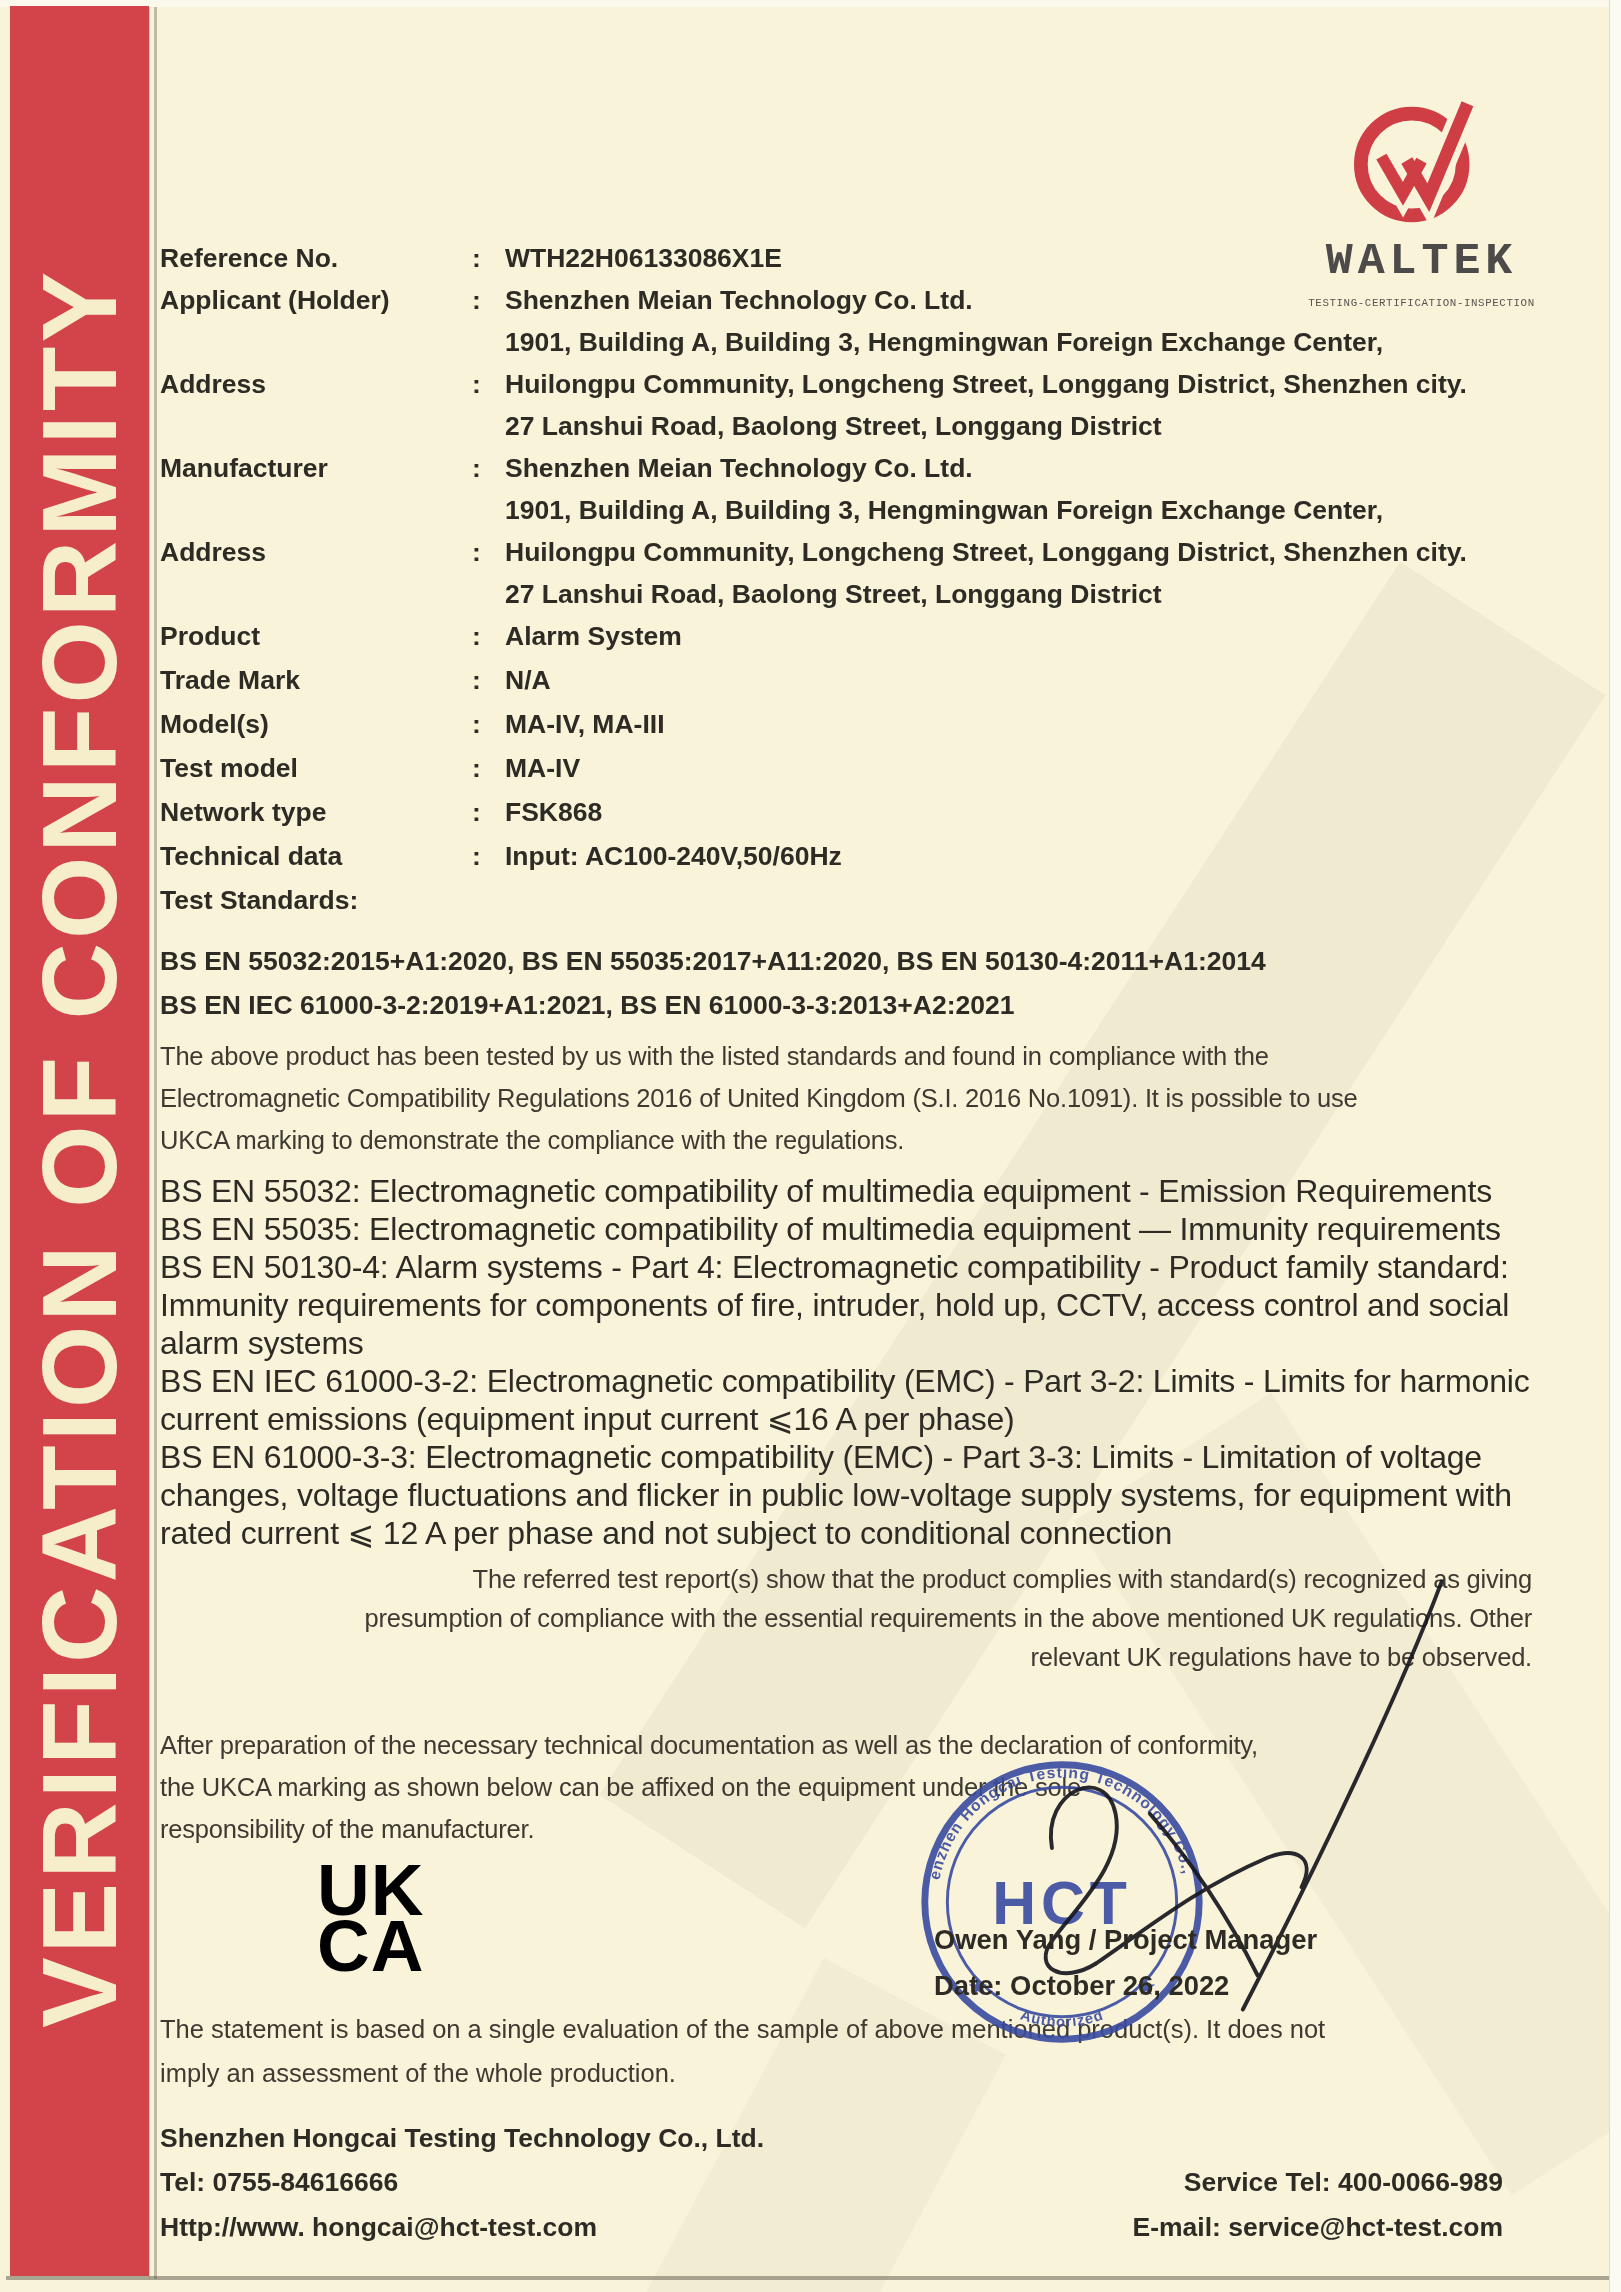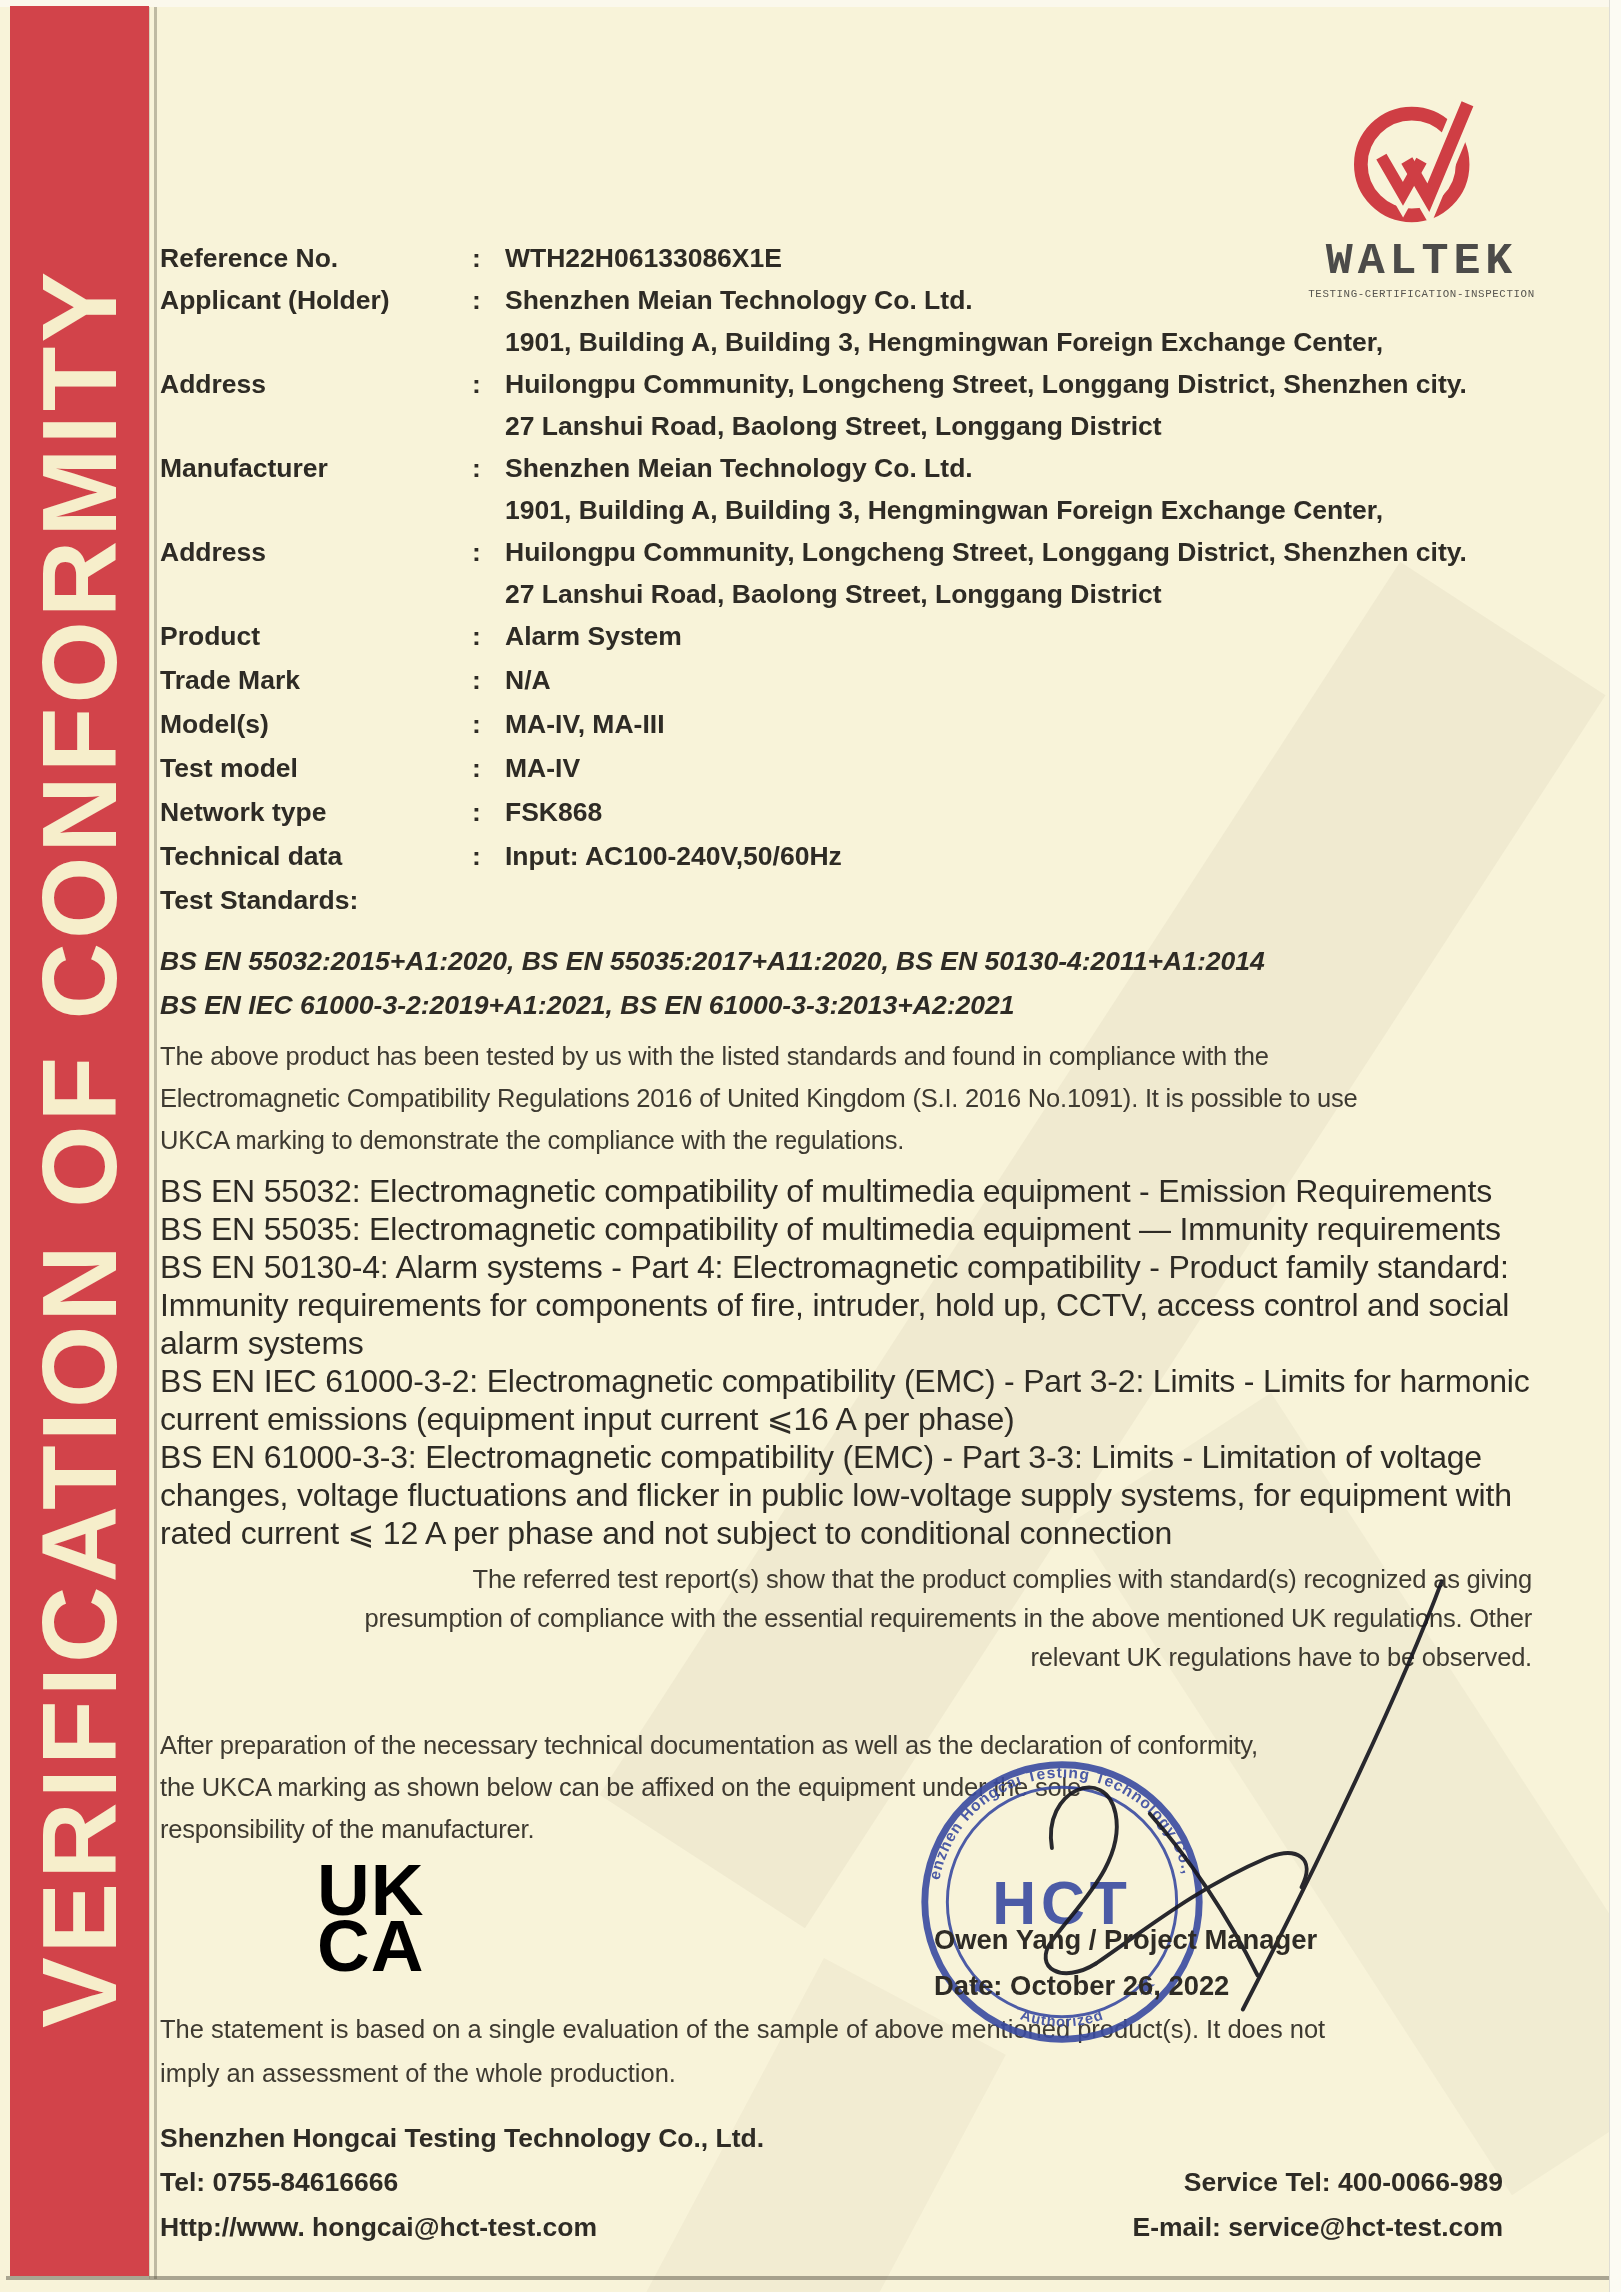--- a/index.html
+++ b/index.html
@@ -22,34 +22,34 @@
   
   .banner { position:absolute; left:9.8px; top:5.9px; width:139px; height:2270px; background:#d2434a; z-index:2; }
   .banner-text-box { position:absolute; left:9.8px; top:2276px; width:2256px; height:139px;
     transform:rotate(-90deg); transform-origin:0 0; z-index:3;
     display:flex; align-items:center; justify-content:center; }
   .banner-text { font-size:106px; font-weight:700; letter-spacing:3.9px; color:#f6eecb; white-space:nowrap; }
 
   
   .logo { position:absolute; left:1299px; top:94px; width:245px; text-align:center; z-index:2;font-family:Liberation Mono, monospace; }
   .logo .brand { font-size:45px; font-weight:700; color:#4c4b49; letter-spacing:4.9px; margin-top:2px; }
-  .logo .tagline { font-size:10.8px; color:#56544f; letter-spacing:0.6px; margin-top:1px; }
+  .logo .tagline { font-size:10.8px; color:#56544f; letter-spacing:0.6px; margin-top:10px; }
 
   
   .content { position:absolute; left:160px; top:243px; width:1372px; z-index:1;
              color:#2e2b25; font-size:26.5px; }
 
   .info-row { display:flex; height:42px; align-items:flex-start; font-weight:700; white-space:nowrap; }
   .info-row:nth-of-type(n+10) { height:44px; }
   .info-label { width:312px; flex:none; }
   .info-sep   { width:33px; flex:none; }
   .info-value { flex:1; }
 
   .para .line { white-space:nowrap; }
-  .std-bold { margin-top:9.8px;font-style:italic; }
+  .std-bold { margin-top:9.8px; }
   .std-bold .line { font-weight:700; line-height:44px; }
   .para1 { margin-top:7.8px; }
   .para1 .line { line-height:42px; font-weight:400; color:#3e3a31; font-size:25.5px; letter-spacing:-0.2px; }
   .desc { margin-top:11.8px; }
   .desc .line { font-weight:400; line-height:38px; font-size:32px; letter-spacing:-0.2px; }
   .para2 .line { margin-top:0; line-height:39px; font-weight:400; color:#3e3a31; font-size:25.5px; letter-spacing:-0.2px; }
   .para2 { margin-top:7.8px;text-align:right; }
   .para3 { margin-top:47px; }
   .para3 .line { line-height:42px; font-weight:400; color:#3e3a31; font-size:25.5px; letter-spacing:-0.2px; }
 

